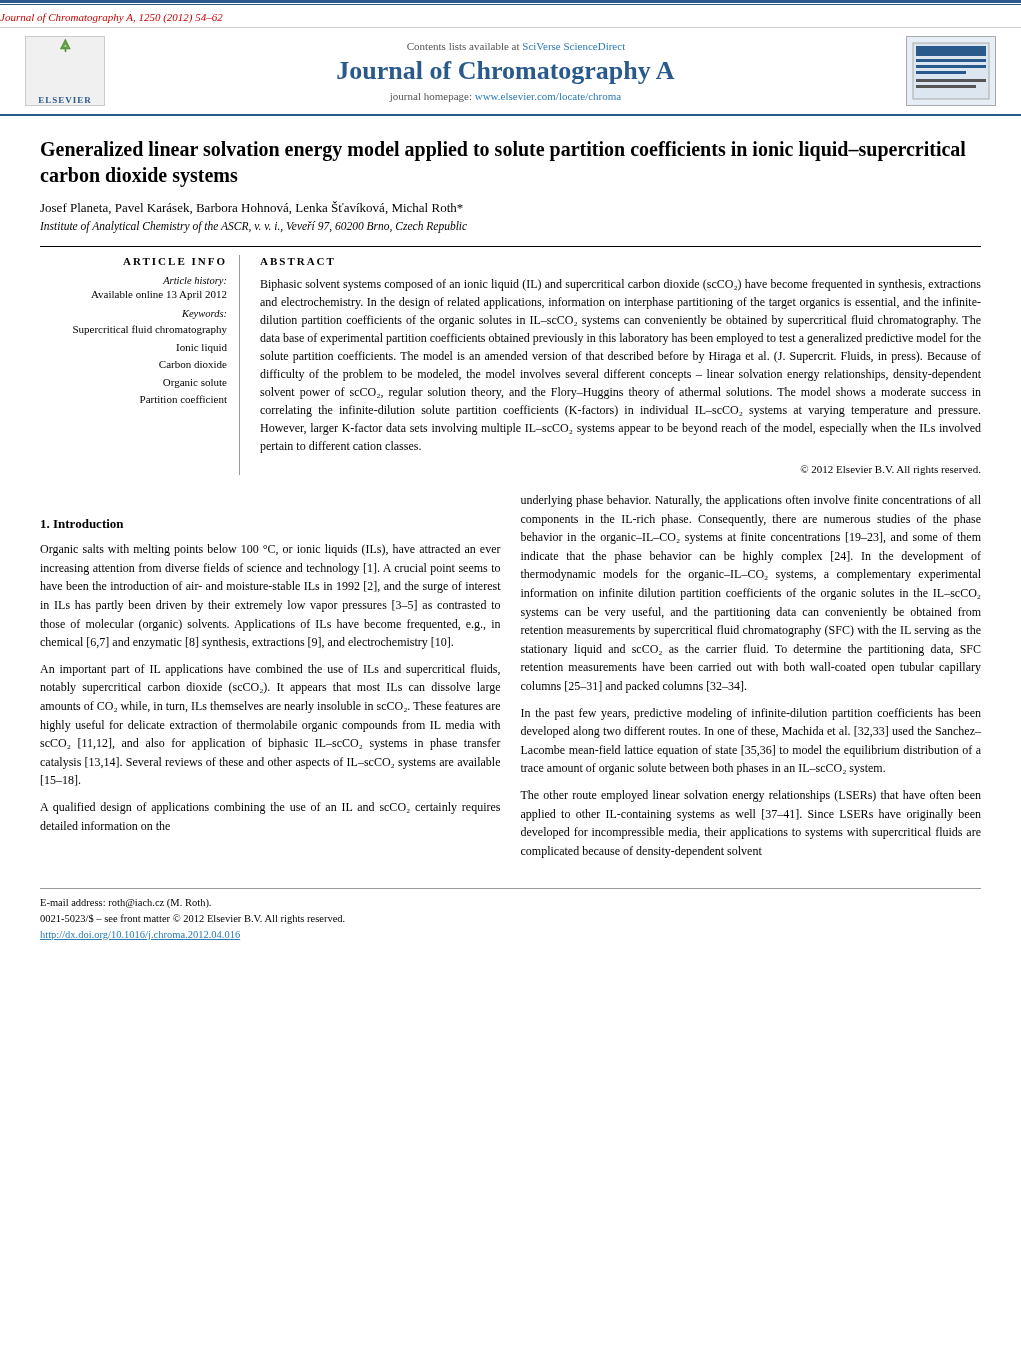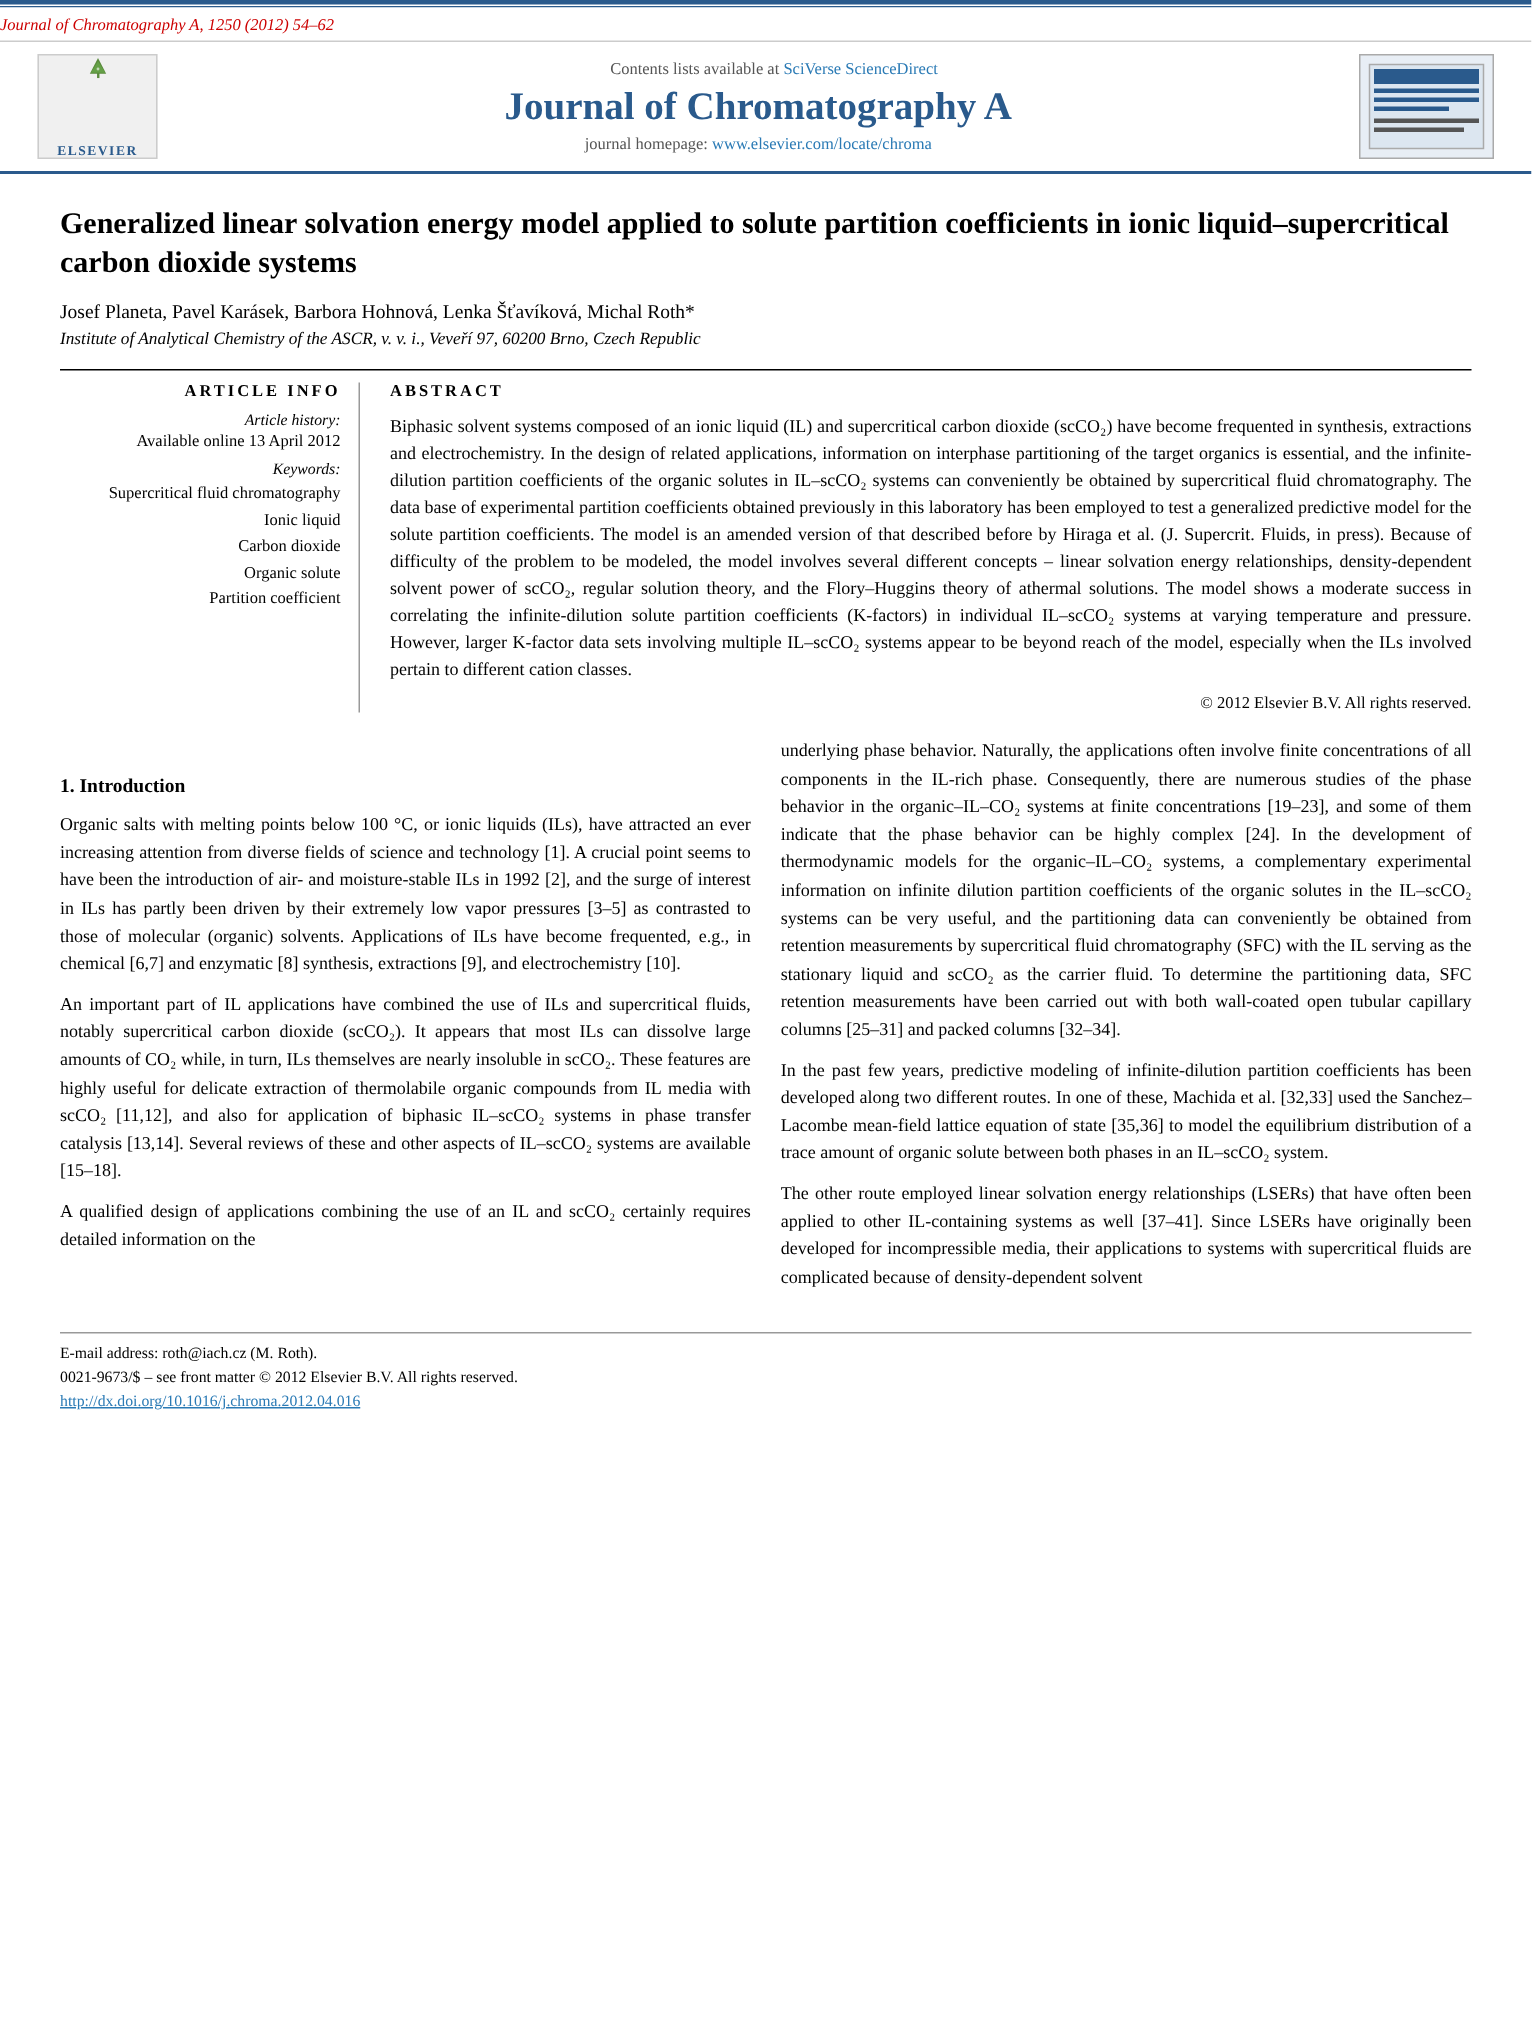--- a/index.html
+++ b/index.html
@@ -374,19 +374,19 @@
         </div>
 
         <div class="body-text">
           The other route employed linear solvation energy relationships (LSERs) that have often been applied to other IL-containing systems as well [37–41]. Since LSERs have originally been developed for incompressible media, their applications to systems with supercritical fluids are complicated because of density-dependent solvent
         </div>
       </div>
     </div>
 
     <div class="footnote-area">
       <div class="footnote-line">E-mail address: roth@iach.cz (M. Roth).</div>
-      <div class="footnote-line">0021-9673/$ – see front matter © 2012 Elsevier B.V. All rights reserved.</div>
+      <div class="footnote-line">0021-5023/$ – see front matter © 2012 Elsevier B.V. All rights reserved.</div>
       <div class="footnote-line">
         <a class="footnote-link">http://dx.doi.org/10.1016/j.chroma.2012.04.016</a>
       </div>
     </div>
   </div>
 </div>
 
 </body></html>

